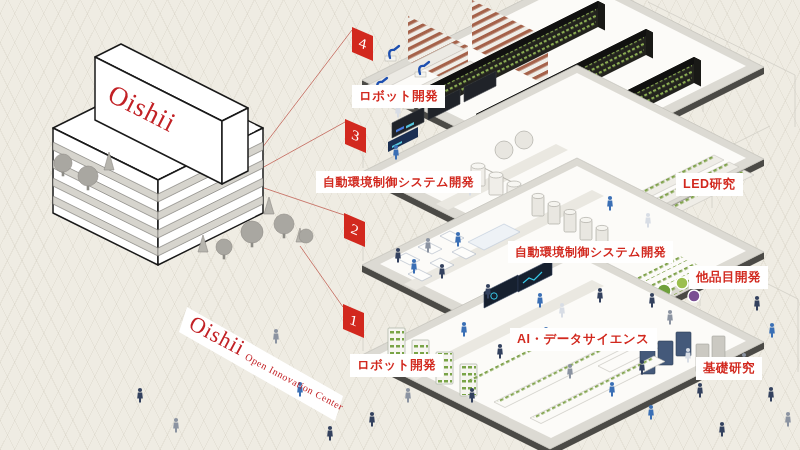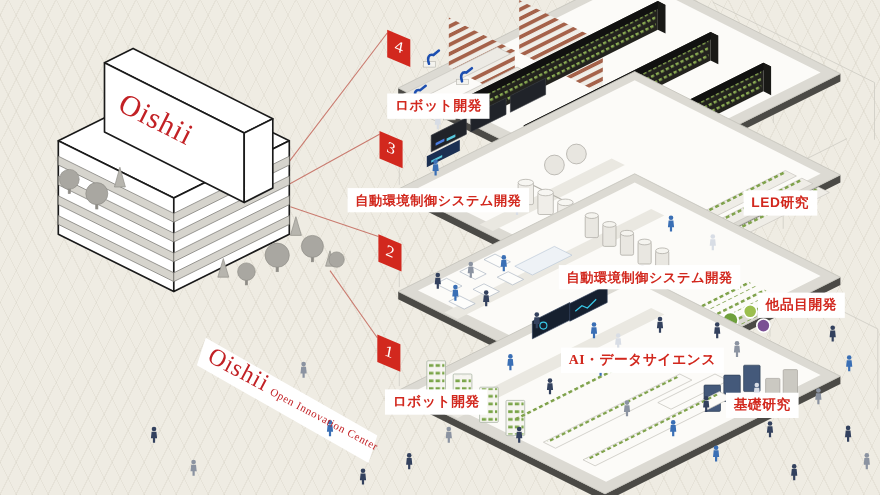--- a/index.html
+++ b/index.html
@@ -389,16 +389,16 @@
 <div class="tag" style="left:345px;top:119px;">3</div>
 <div class="tag" style="left:344px;top:213px;">2</div>
 <div class="tag" style="left:343px;top:304px;">1</div>
 
 <div class="chip" style="left:352px;top:85px;">ロボット開発</div>
 <div class="chip small" style="left:316px;top:171px;">自動環境制御システム開発</div>
 <div class="chip" style="left:676px;top:173px;">LED研究</div>
 <div class="chip small" style="left:508px;top:241px;">自動環境制御システム開発</div>
 <div class="chip" style="left:689px;top:266px;">他品目開発</div>
 <div class="chip" style="left:350px;top:354px;">ロボット開発</div>
-<div class="chip" style="left:510px;top:316px;font-family:Liberation Serif, serif;">AI・データサイエンス</div>
-<div class="chip" style="left:660px;top:357px;text-align:right;">基礎研究</div>
+<div class="chip" style="left:510px;top:328px;">AI・データサイエンス</div>
+<div class="chip" style="left:696px;top:357px;text-align:right;">基礎研究</div>
 
 </div>
 
 </body></html>

